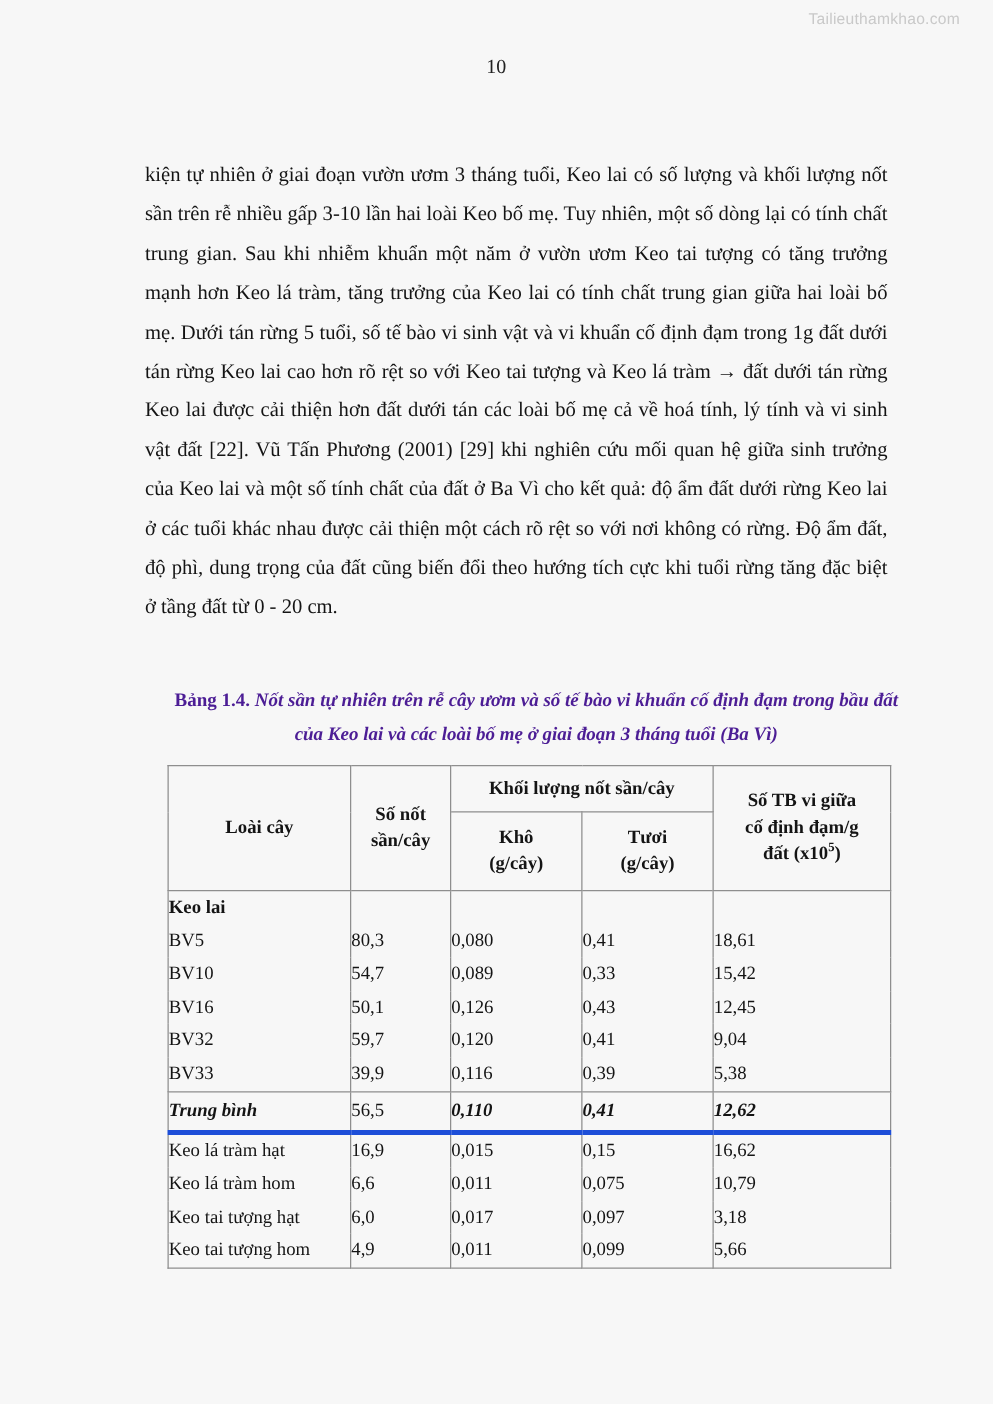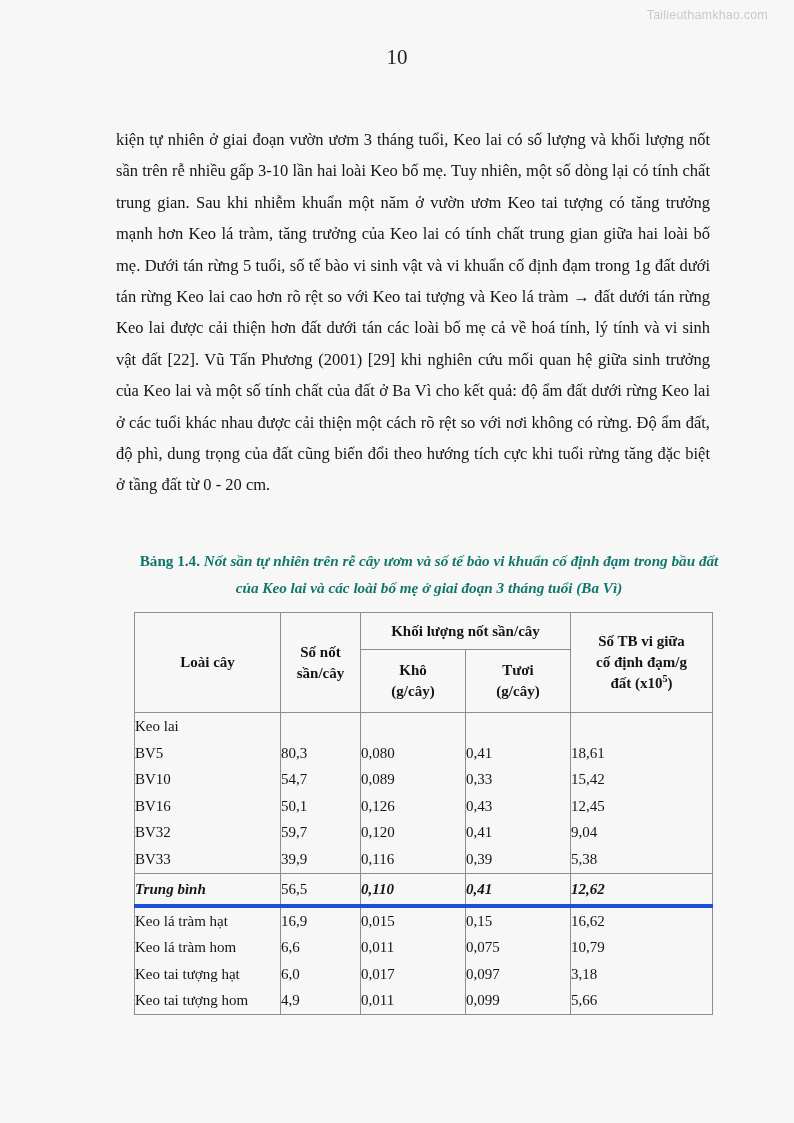--- a/index.html
+++ b/index.html
@@ -34,21 +34,21 @@
     user-select: none;
   }
 
   
   .page-number {
     position: absolute;
     top: 45px;
     left: 0;
     width: 794px;
     text-align: center;
-    font-size: 21px;
+    font-size: 16px;
     color: #222;
   }
 
   
   .body-text {
     position: absolute;
     left: 116px;
     top: 124px;
     width: 594px;
     font-size: 16.5px;
@@ -61,21 +61,21 @@
   
   .table-caption {
     position: absolute;
     left: 136px;
     top: 547px;
     width: 586px;
     font-size: 15.2px;
     line-height: 27px;
     font-weight: bold;
     text-align: center;
-    color: #0f766e;
+    color: #4c1d95;
   }
   .table-caption .cap-label {
     font-style: normal;
   }
   .table-caption .cap-text {
     font-style: italic;
   }
 
   
   .tbl-wrap {
@@ -142,21 +142,21 @@
     font-weight: bold;
     font-style: italic;
     height: 30px;
     line-height: 30px;
   }
   tr.avg-row td.c-plain {
     font-weight: normal;
     font-style: normal;
   }
 
-  td.bold-name { font-weight: normal; margin-left: 12px; }
+  td.bold-name { font-weight: bold; margin-left: 12px; }
 
   sup { font-size: 0.68em; vertical-align: super; line-height: 0; }
 </style>
 </head>
 <body>
 
 <div class="page">
 
   <div class="watermark">Tailieuthamkhao.com</div>
 

